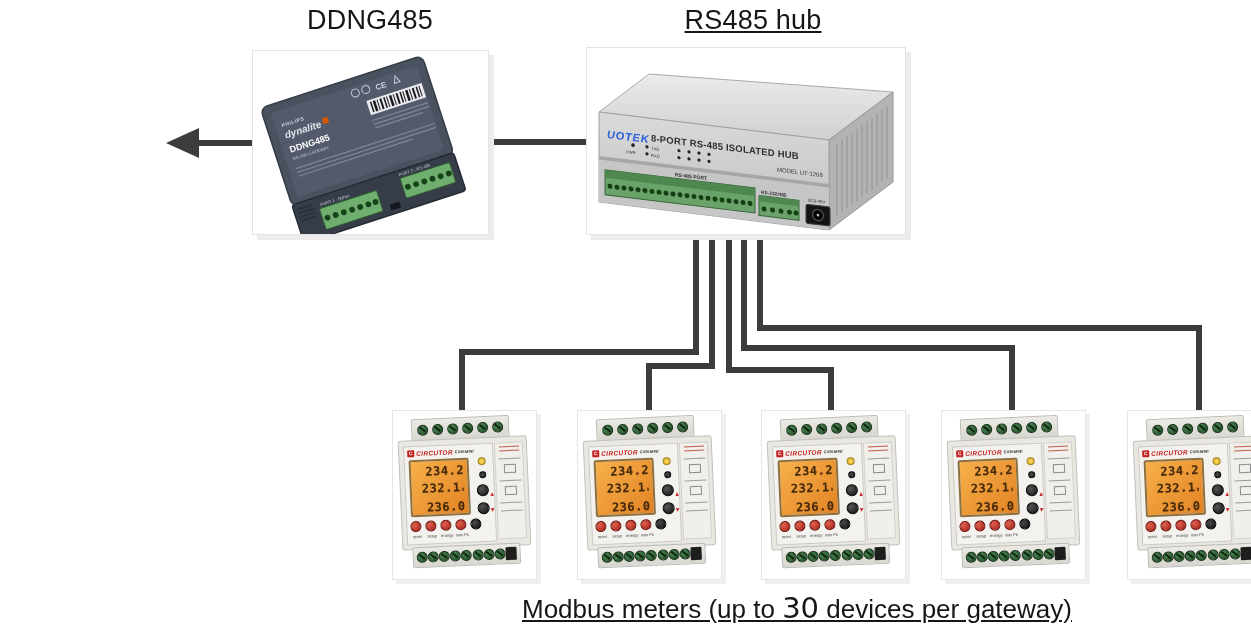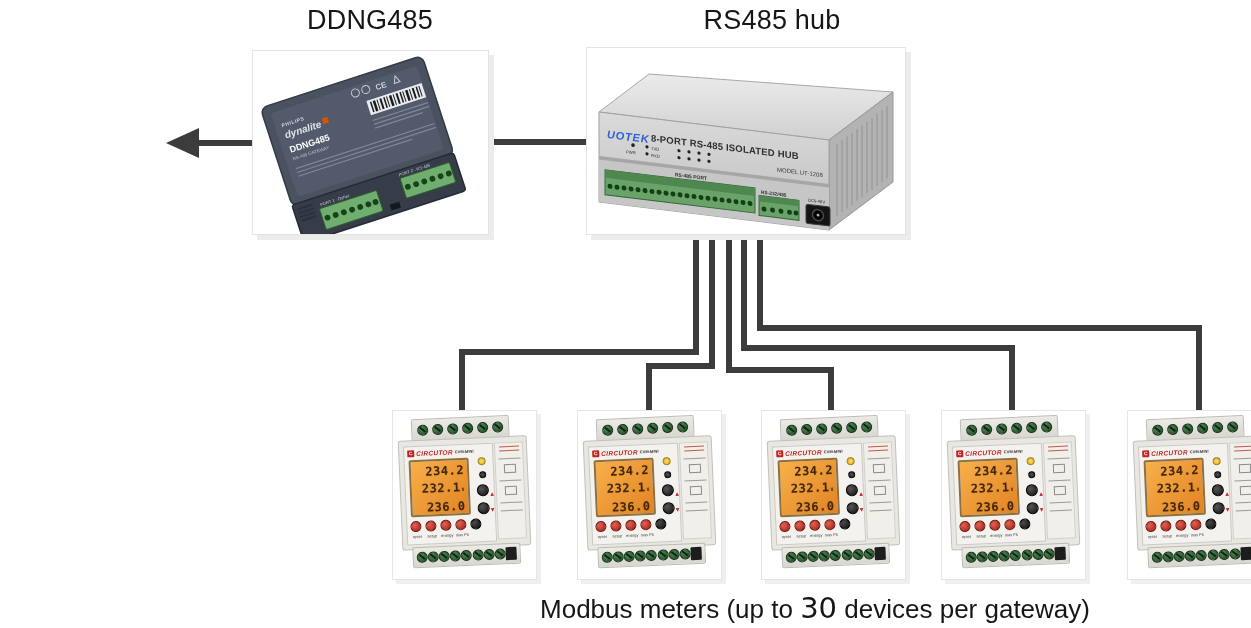--- a/index.html
+++ b/index.html
@@ -2,23 +2,23 @@
 <html><head>
 <meta charset="utf-8">
 <style>
   html,body{margin:0;padding:0;background:#fff;}
   #canvas{position:relative;width:1251px;height:628px;background:#fff;overflow:hidden;
           font-family:"Liberation Sans",sans-serif;color:#161616;margin-left:24px;}
 
   
   .dia-label{position:absolute;font-size:27px;letter-spacing:.2px;text-align:center;}
   #label-ddng{left:226px;top:5px;width:240px;}
-  #label-hub{left:628px;top:5px;width:240px;}
+  #label-hub{left:609px;top:5px;width:240px;text-decoration:underline;}
   #to-network{position:absolute;left:2px;top:126px;font-size:28px;}
-  #caption{position:absolute;left:476px;top:591px;width:630px;text-align:center;font-size:26px;}
+  #caption{position:absolute;left:498px;top:591px;width:630px;font-size:26px;text-decoration:underline;}
   #caption .count{font-size:29px;font-family:"DejaVu Sans",sans-serif;}
 
   
   .wire{position:absolute;background:#3c3c3c;}
   .arrow-head{position:absolute;width:0;height:0;
       border-top:15px solid transparent;border-bottom:15px solid transparent;
       border-right:33px solid #3c3c3c;}
 
   
   .photo{position:absolute;background:#fff;border:1px solid #e4e4e4;box-shadow:5px 5px 0 #ececec;}

